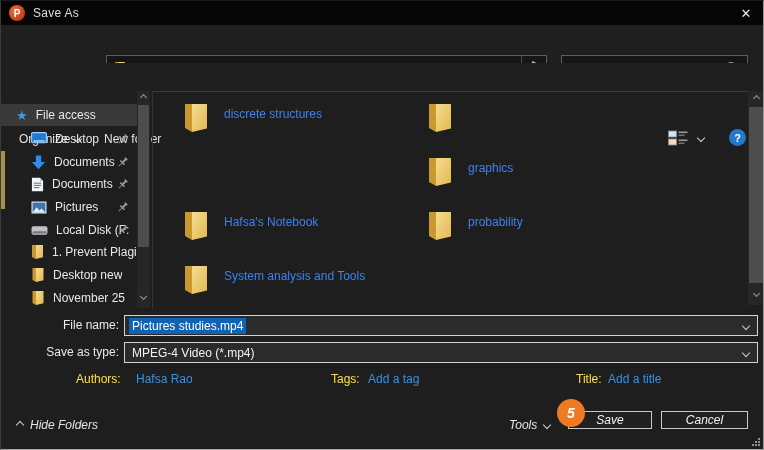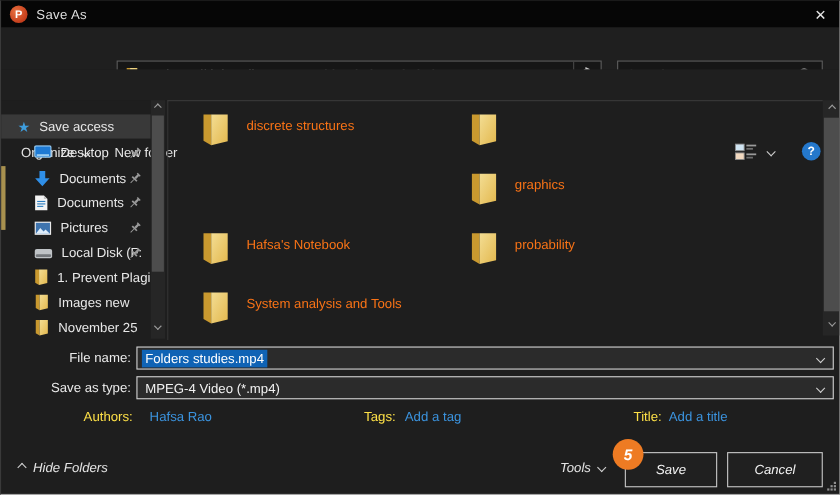--- a/index.html
+++ b/index.html
@@ -49,36 +49,36 @@
   .side-row .label { white-space:nowrap; overflow:hidden; max-width:82px; }
   .side-row .pin { position:absolute; left:115px; }
   .qa-row { padding-left:15px; background:#393939; }
   .qa-star { color:#3e9ddd; font-size:13px; }
   .scrollbar { background:#262626; }
   .sb-arrow { position:absolute; left:0; width:100%; display:flex; justify-content:center; }
   .sb-thumb { position:absolute; background:#4d4d4d; }
 
   .filearea { left:151px; top:0; width:596px; height:218px; border-left:1px solid #333; border-top:1px solid #3a3a3a; }
   .tile { display:flex; gap:15px; }
-  .tile-label { padding-top:5px; color:#f97316; white-space:nowrap; }
+  .tile-label { padding-top:5px; color:#3b82f6; white-space:nowrap; }
 
   
   .fields { left:0; top:308px; width:100%; height:92px; }
   .fld-label { color:#eaeaea; width:118px; text-align:right; }
   .combo { background:#2b2b2b; border:1px solid #d2d2d2; height:21px; display:flex; align-items:center; padding:0 8px 0 4px; }
   .combo .val { color:#f2f2f2; white-space:nowrap; }
   .combo .sel { background:#0f63b5; color:#fff; padding:1px 3px; }
   .combo .chv { margin-left:auto; }
   .meta-label { color:#fde047; }
   .meta-link { color:#3b93de; }
 
   
   .footer { left:0; top:400px; width:100%; height:48px;font-style:italic; }
   .btn { border:1px solid #c9c9c9; background:#202020; display:flex; align-items:center; justify-content:center;
-         color:#f2f2f2; height:32px; }
+         color:#f2f2f2; height:18px; }
   .badge { width:28px; height:28px; border-radius:50%; background:#ee7b23; color:#fff; font-weight:bold; font-size:14px;
            display:flex; align-items:center; justify-content:center; z-index:6; }
   .sliver { left:0; top:150px; width:4px; height:58px; background:#a8914f; z-index:5; }
 </style>
 </head>
 <body>
 
 <svg width="0" height="0" style="position:absolute">
   <defs>
     <linearGradient id="foldg" x1="0" y1="0" x2="1" y2="1">
@@ -201,21 +201,21 @@
         <use href="#sym-view"></use>
       </svg>
     <span class="chv abs" style="left:697px;top:72px"></span>
     <div class="help-btn abs">?</div>
   </div>
 
   <div class="content abs">
 
     <div class="side-row qa-row abs" style="top:13px">
       <span class="qa-star">★</span>
-      <span class="label">Save access</span>
+      <span class="label">File access</span>
     </div>
     <div class="side-row abs" style="top:37px">
       <svg width="16" height="14">
           <use href="#sym-desktop"></use>
         </svg>
       <span class="label">Desktop</span>
       <svg class="pin" width="13" height="13">
           <use href="#sym-pin"></use>
         </svg>
     </div>
@@ -258,21 +258,21 @@
     <div class="side-row abs" style="top:150px">
       <svg width="14" height="16">
           <use href="#sym-folder"></use>
         </svg>
       <span class="label" style="max-width:100px">1. Prevent Plagia</span>
     </div>
     <div class="side-row abs" style="top:173px">
       <svg width="14" height="16">
           <use href="#sym-folder"></use>
         </svg>
-      <span class="label">Images new</span>
+      <span class="label">Desktop new</span>
     </div>
     <div class="side-row abs" style="top:196px">
       <svg width="14" height="16">
           <use href="#sym-folder"></use>
         </svg>
       <span class="label">November 25</span>
     </div>
 
     <div class="scrollbar abs" style="left:136px;top:0;width:13px;height:217px">
       <span class="sb-arrow" style="top:4px">
@@ -329,21 +329,21 @@
       <div class="sb-thumb" style="left:1px;top:16px;width:14px;height:176px"></div>
       <span class="sb-arrow" style="top:200px">
           <span class="chv chv-dim"></span>
         </span>
     </div>
   </div>
 
   <div class="fields abs">
     <div class="fld-label abs" style="left:0;top:9px">File name:</div>
     <div class="combo abs" style="left:123px;top:6px;width:634px">
-      <span class="sel">Folders studies.mp4</span>
+      <span class="sel">Pictures studies.mp4</span>
       <span class="chv"></span>
     </div>
 
     <div class="fld-label abs" style="left:0;top:36px">Save as type:</div>
     <div class="combo abs" style="left:123px;top:33px;width:634px">
       <span class="val" style="padding-left:3px">MPEG-4 Video (*.mp4)</span>
       <span class="chv"></span>
     </div>
 
     <span class="meta-label abs" style="left:75px;top:63px">Authors:</span>

